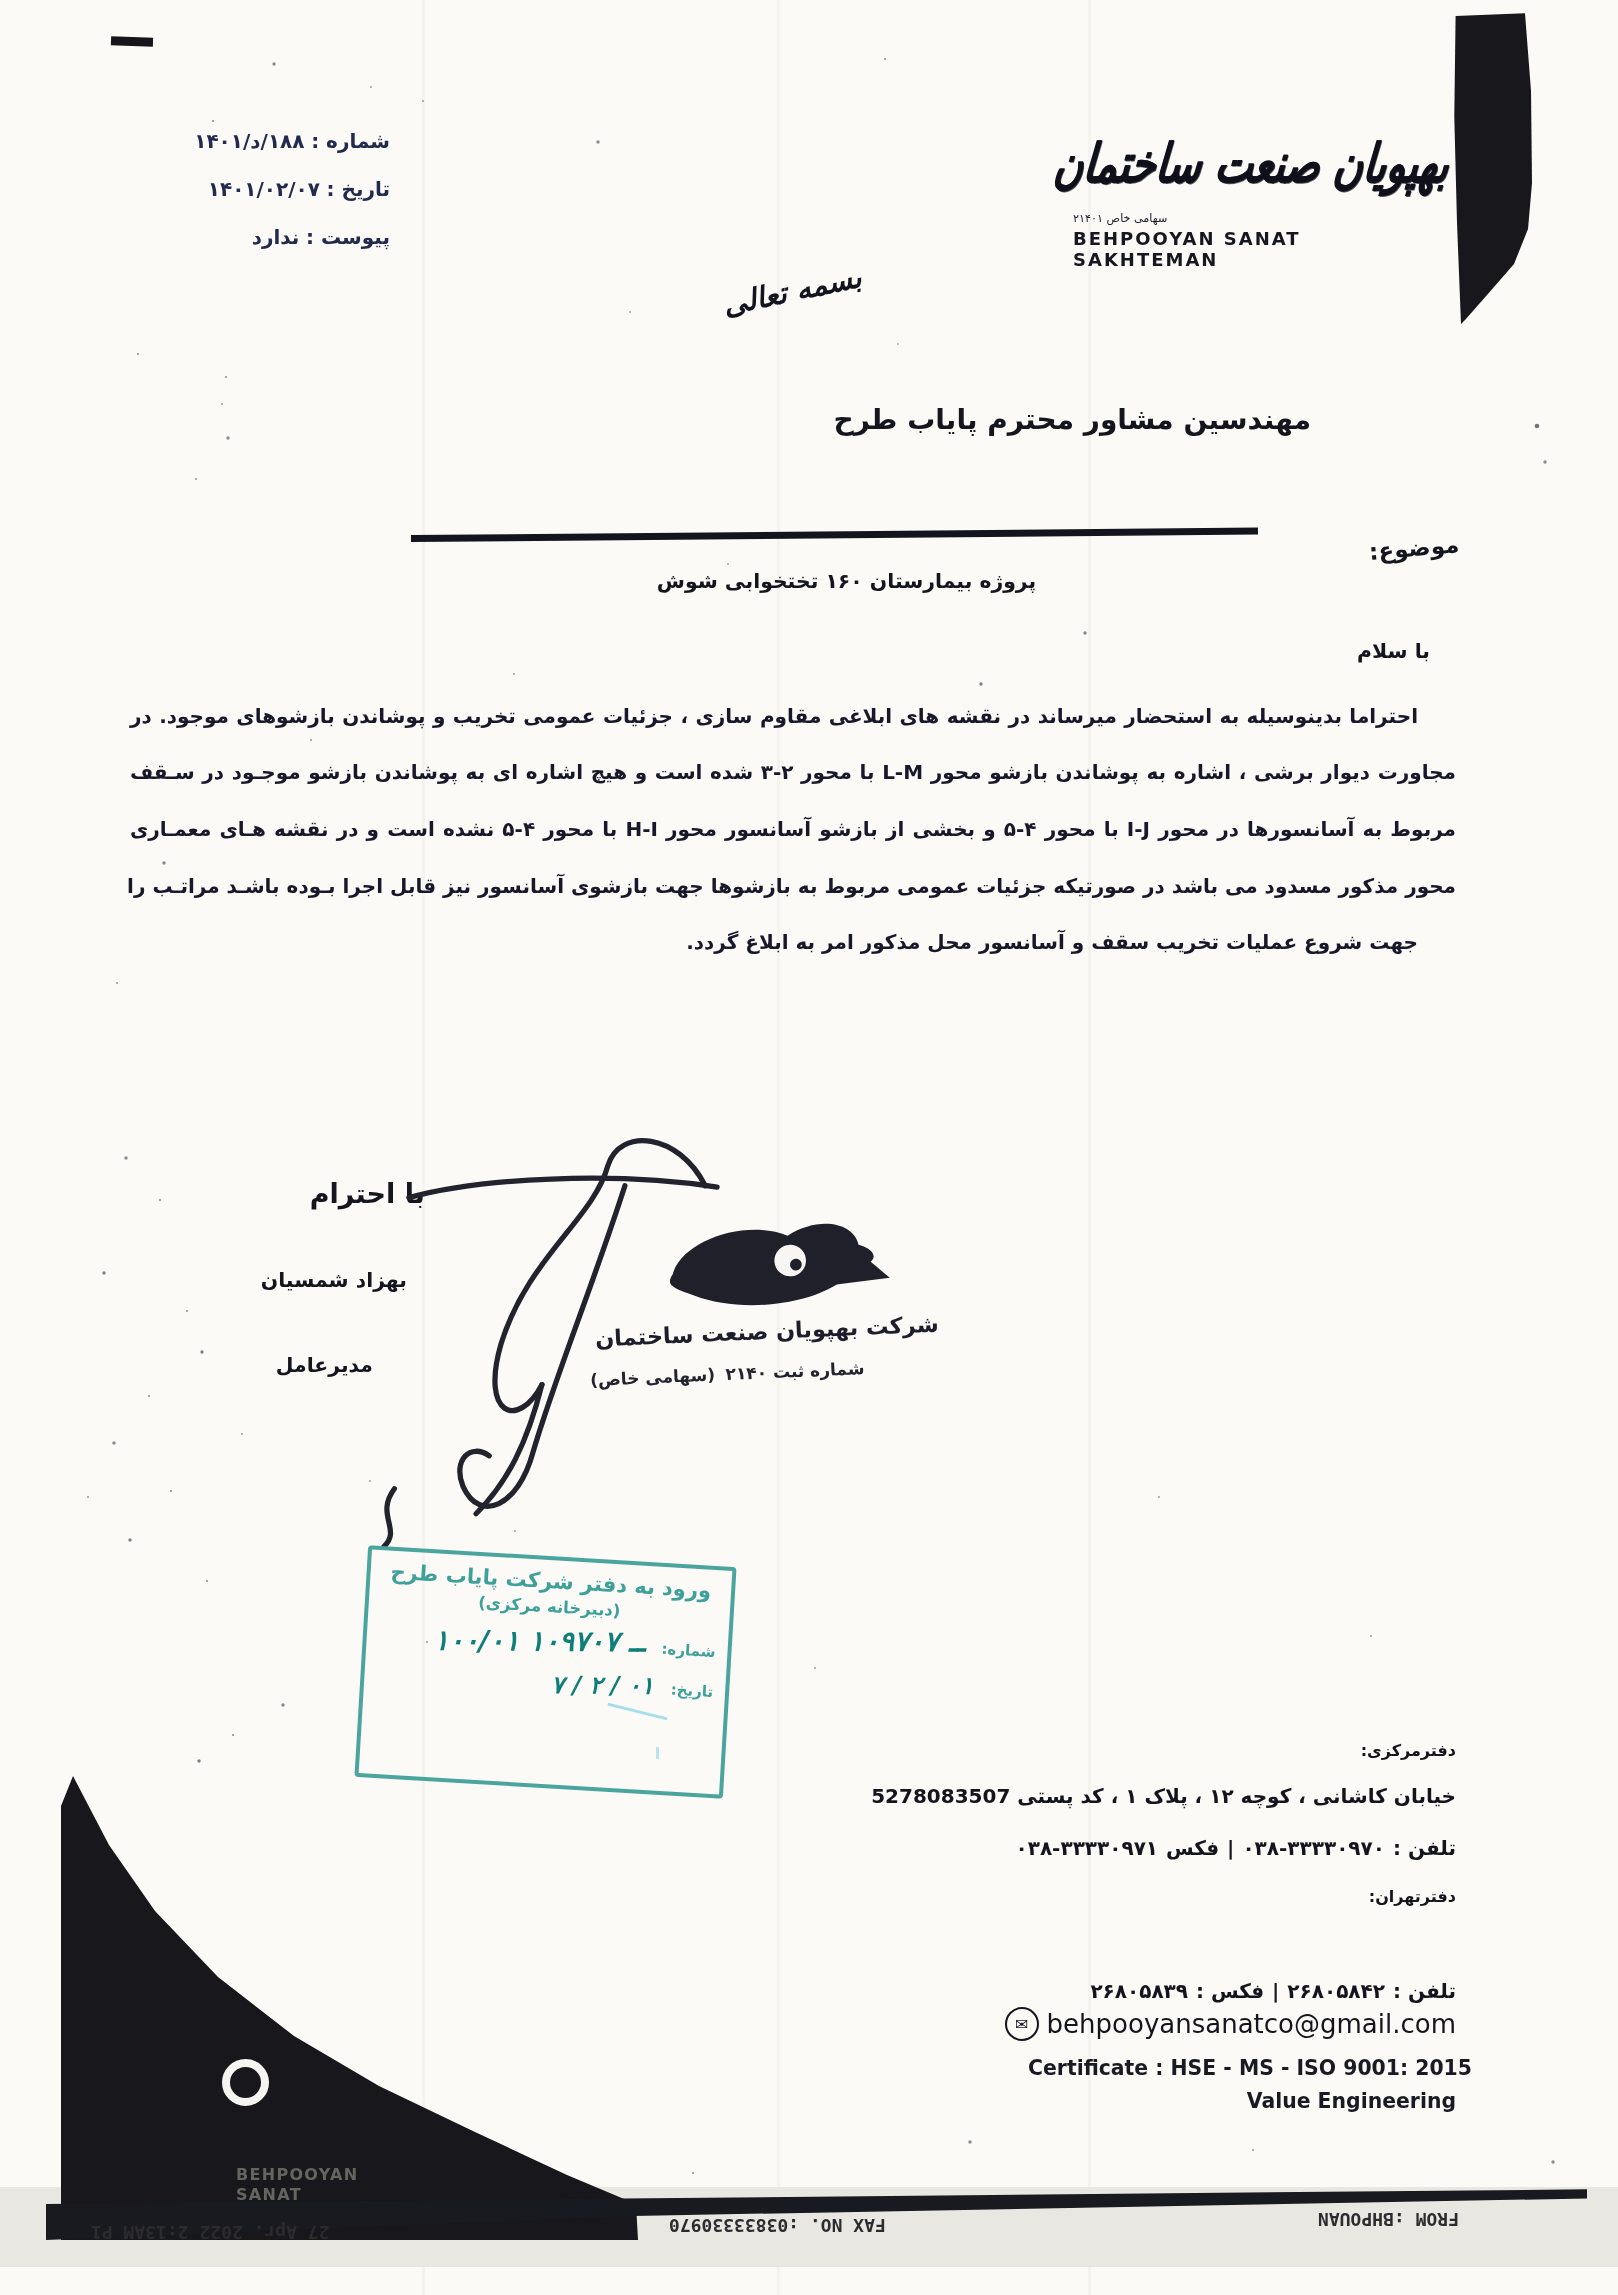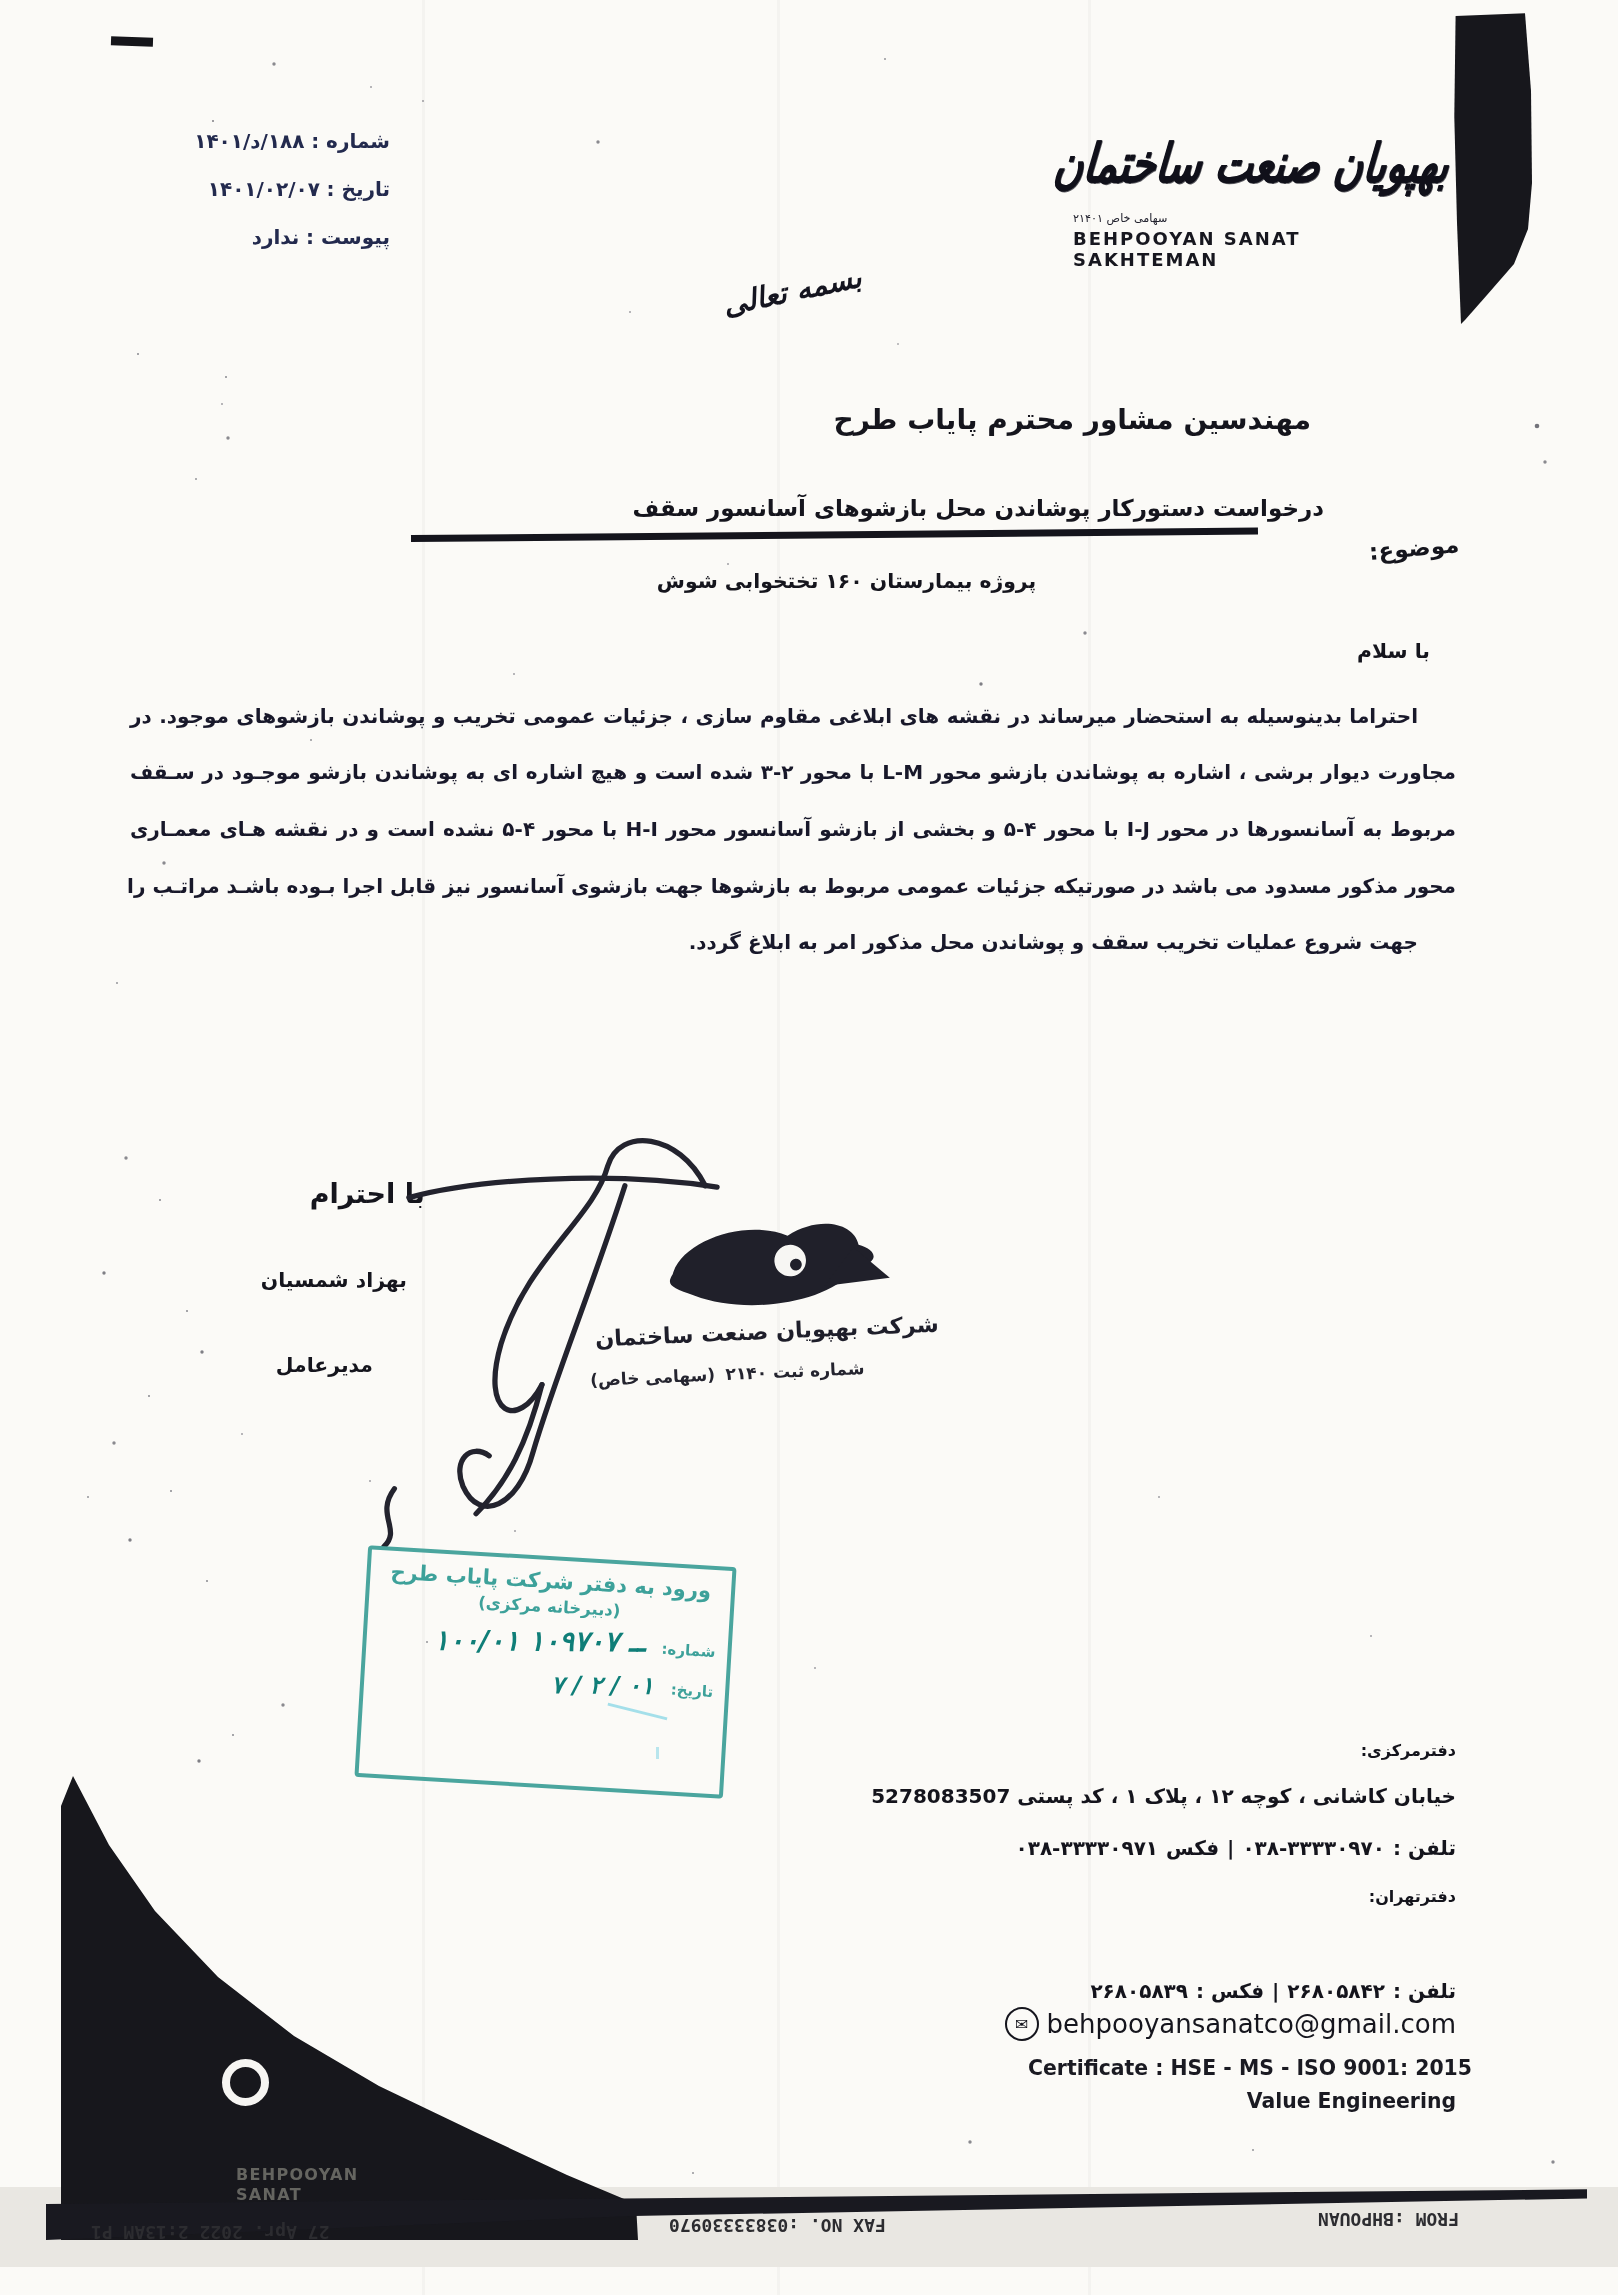--- a/index.html
+++ b/index.html
@@ -149,30 +149,29 @@
     <div class="callig">بهپویان صنعت ساختمان</div>
     <div class="reg">سهامی خاص ۲۱۴۰۱</div>
     <div class="latin">BEHPOOYAN SANAT SAKHTEMAN</div>
   </div>
 
   <div class="abs bism">بسمه تعالی</div>
 
   <div class="abs recipient">مهندسین مشاور محترم پایاب طرح</div>
 
   <div class="abs subject-label">موضوع:</div>
-  <div class="abs subject">درخواست دستورکار پوشاندن محل بازشوهای آسانسور سقف</div>
   <div class="abs subject-underline"></div>
   <div class="abs project">پروژه بیمارستان ۱۶۰ تختخوابی شوش</div>
 
   <div class="abs salutation">با سلام</div>
   <div class="abs bodyline indent" style="top:704px">احتراما بدینوسیله به استحضار میرساند در نقشه های ابلاغی مقاوم سازی ، جزئیات عمومی تخریب و پوشاندن بازشوهای موجود. در</div>
   <div class="abs bodyline" style="top:760px">مجاورت دیوار برشی ، اشاره به پوشاندن بازشو محور L-M با محور ۲-۳ شده است و هیچ اشاره ای به پوشاندن بازشو موجـود در سـقف</div>
   <div class="abs bodyline" style="top:817px">مربوط به آسانسورها در محور I-J با محور ۴-۵ و بخشی از بازشو آسانسور محور H-I با محور ۴-۵ نشده است و در نقشه هـای معمـاری</div>
   <div class="abs bodyline" style="top:874px">محور مذکور مسدود می باشد در صورتیکه جزئیات عمومی مربوط به بازشوها جهت بازشوی آسانسور نیز قابل اجرا بـوده باشـد مراتـب را</div>
-  <div class="abs bodyline last indent" style="top:930px">جهت شروع عملیات تخریب سقف و پوشاندن محل مذکور امر به ابلاغ گردد.</div>
+  <div class="abs bodyline last indent" style="top:930px">جهت شروع عملیات تخریب سقف و آسانسور محل مذکور امر به ابلاغ گردد.</div>
 
   <div class="abs closing">با احترام</div>
   <div class="abs signame">بهزاد شمسیان</div>
   <div class="abs sigtitle">مدیرعامل</div>
 
   <svg class="abs" style="left:310px;top:1087px" width="448" height="461" viewBox="0 0 680 700">
     <g fill="none" stroke="#23232e" stroke-width="8" stroke-linecap="round">
       <path d="M150,168 C260,138 460,128 618,152"></path>
       <path d="M600,150 C560,70 470,60 452,120 C430,200 330,260 290,390 C258,500 316,520 352,452"></path>
       <path d="M478,150 C430,300 372,440 338,556 C316,636 258,664 232,606 C216,566 244,540 272,560"></path>

